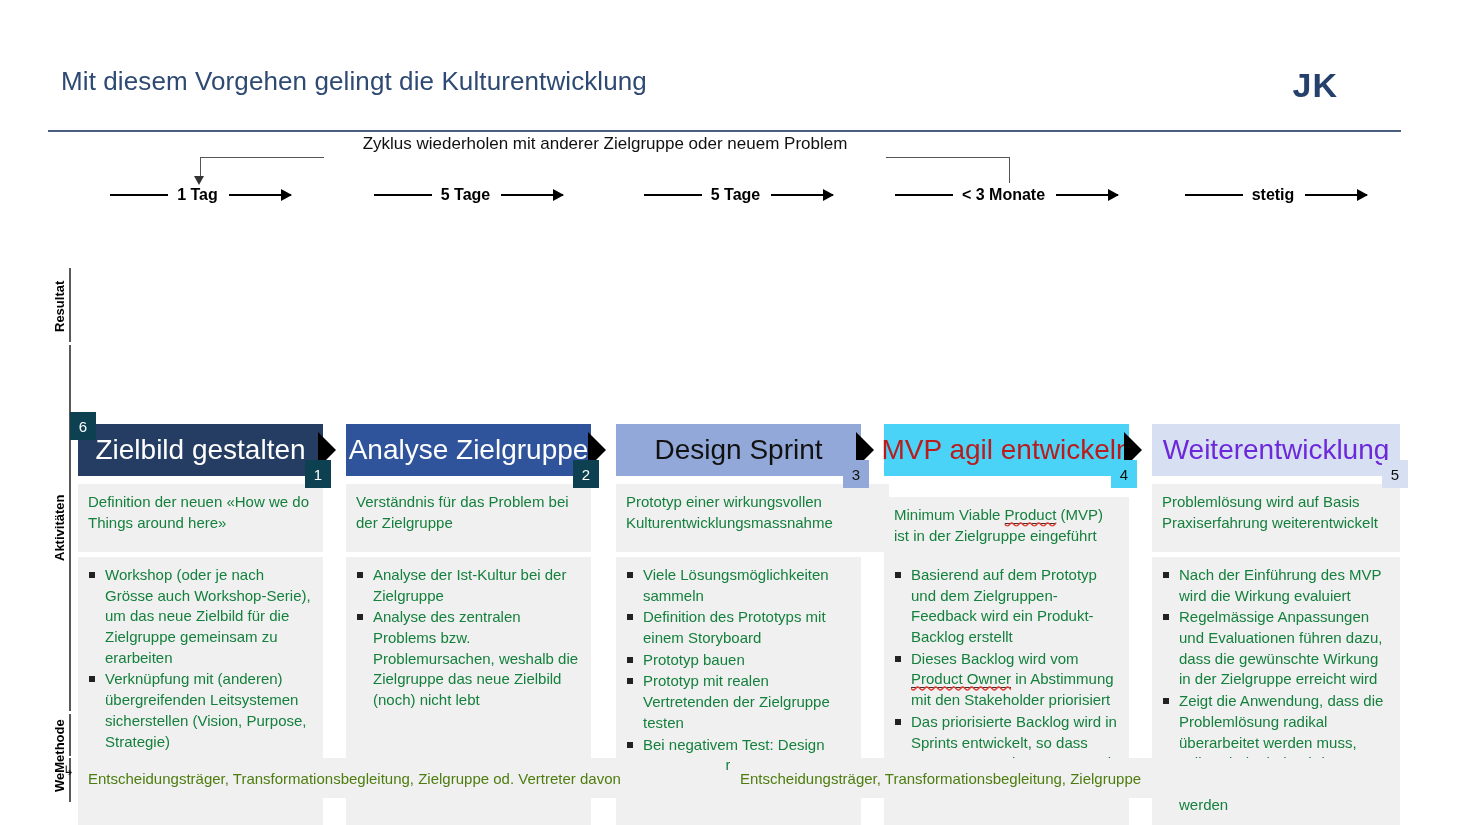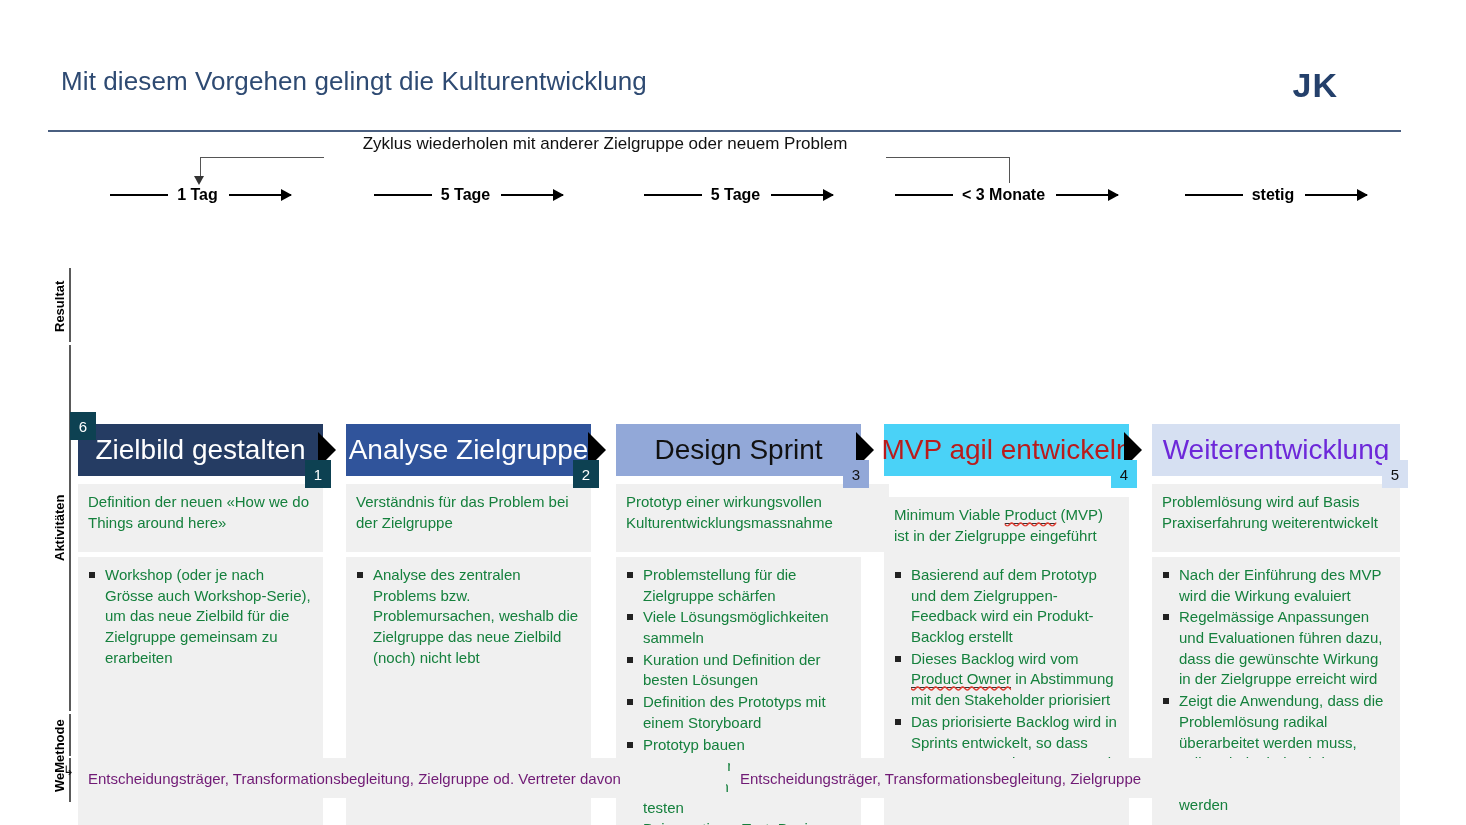--- a/index.html
+++ b/index.html
@@ -105,21 +105,21 @@
   }
   .cell li:before {
     content:""; position:absolute; left:1px; top:7px;
     width:6px; height:6px; background:#222;
   }
   .spell { border-bottom:0; text-decoration:none; background-image:none; position:relative; }
   .spell.wavy { text-decoration: underline wavy #e03b30; text-decoration-skip-ink:none; }
   .spell.solid { border-bottom:1.3px solid #333; }
 
   .footer-bar {
-    position:absolute; background:#f0f0f0; color:#701a75;
+    position:absolute; background:#f0f0f0; color:#4d7c0f;
     font-size:15px; display:flex; align-items:center; padding:0 10px;
     height:40px;
   }
   .foot-marker { position:absolute; left:63px; top:763px; font-size:13px; color:#111; }
 </style>
 </head>
 <body>
 
 <div class="slide-title">Mit diesem Vorgehen gelingt die Kulturentwicklung</div>
 <div class="brand-logo">JK</div>
@@ -161,52 +161,52 @@
 <div class="matrix" id="matrix">
     <div class="col phase-head" style="left: 78px; top: 212px; width: 245px; background: rgb(37, 60, 99); position: absolute;">
       <div class="ph-text" style="color: rgb(255, 255, 255);">Zielbild gestalten</div>
       <div class="badge badge-br" style="background: rgb(13, 65, 82); color: rgb(255, 255, 255);">1</div>
       <div class="badge badge-tl" style="background: rgb(13, 65, 82); color: rgb(255, 255, 255);">6</div>
     </div>
     <div class="cell result" style="position: absolute; left: 78px; top: 272px; width: 245px; min-height: 68px;">Definition der neuen «How we do Things around here»</div>
     <div class="cell" style="position: absolute; left: 78px; top: 345px; width: 245px; height: 366px;">
       <ul>
         <li>Workshop (oder je nach Grösse auch Workshop-Serie), um das neue Zielbild für die Zielgruppe gemeinsam zu erarbeiten</li>
+        <li>Verknüpfung mit (anderen) übergreifenden Leitsystemen sicherstellen (Vision, Purpose, Strategie)</li>
       </ul>
     </div>
     <div class="col phase-head" style="left: 346px; top: 212px; width: 245px; background: rgb(48, 84, 155); position: absolute;">
       <div class="ph-text" style="color: rgb(255, 255, 255);">Analyse Zielgruppe</div>
       <div class="badge badge-br" style="background: rgb(13, 65, 82); color: rgb(255, 255, 255);">2</div>
     </div>
     <div class="chevron" style="left: 316px; top: 212px;">
       <svg width="30" height="52" viewBox="0 0 30 52">
         <path d="M2,8 L20,26 L2,44 Z" fill="#000"></path>
       </svg>
     </div>
     <div class="cell result" style="position: absolute; left: 346px; top: 272px; width: 245px; min-height: 68px;">Verständnis für das Problem bei der Zielgruppe</div>
     <div class="cell" style="position: absolute; left: 346px; top: 345px; width: 245px; height: 366px;">
       <ul>
+        <li>Analyse der Ist-Kultur bei der Zielgruppe</li>
         <li>Analyse des zentralen Problems bzw. Problemursachen, weshalb die Zielgruppe das neue Zielbild (noch) nicht lebt</li>
       </ul>
     </div>
     <div class="col phase-head" style="left: 616px; top: 212px; width: 245px; background: rgb(146, 168, 216); position: absolute;">
       <div class="ph-text" style="color: rgb(17, 17, 17);">Design Sprint</div>
       <div class="badge badge-br" style="background: rgb(146, 168, 216); color: rgb(17, 17, 17);">3</div>
     </div>
     <div class="chevron" style="left: 586px; top: 212px;">
       <svg width="30" height="52" viewBox="0 0 30 52">
         <path d="M2,8 L20,26 L2,44 Z" fill="#000"></path>
       </svg>
     </div>
     <div class="cell result" style="position: absolute; left: 616px; top: 272px; width: 273px; min-height: 68px;">Prototyp einer wirkungsvollen Kulturentwicklungsmassnahme</div>
     <div class="cell" style="position: absolute; left: 616px; top: 345px; width: 245px; height: 366px;">
       <ul>
-        <li>Problemstellung für die Zielgruppe schärfen</li>
         <li>Viele Lösungsmöglichkeiten sammeln</li>
-        <li>Kuration und Definition der besten Lösungen</li>
         <li>Definition des Prototyps mit einem Storyboard</li>
         <li>Prototyp bauen</li>
         <li>Prototyp mit realen Vertretenden der Zielgruppe testen</li>
         <li>Bei negativem Test: Design Sprint wiederholen</li>
       </ul>
     </div>
     <div class="col phase-head" style="left: 884px; top: 212px; width: 245px; background: rgb(74, 210, 247); position: absolute;">
       <div class="ph-text" style="color: #b91c1c;">MVP agil entwickeln</div>
       <div class="badge badge-br" style="background: rgb(74, 210, 247); color: rgb(17, 17, 17);">4</div>
     </div>

